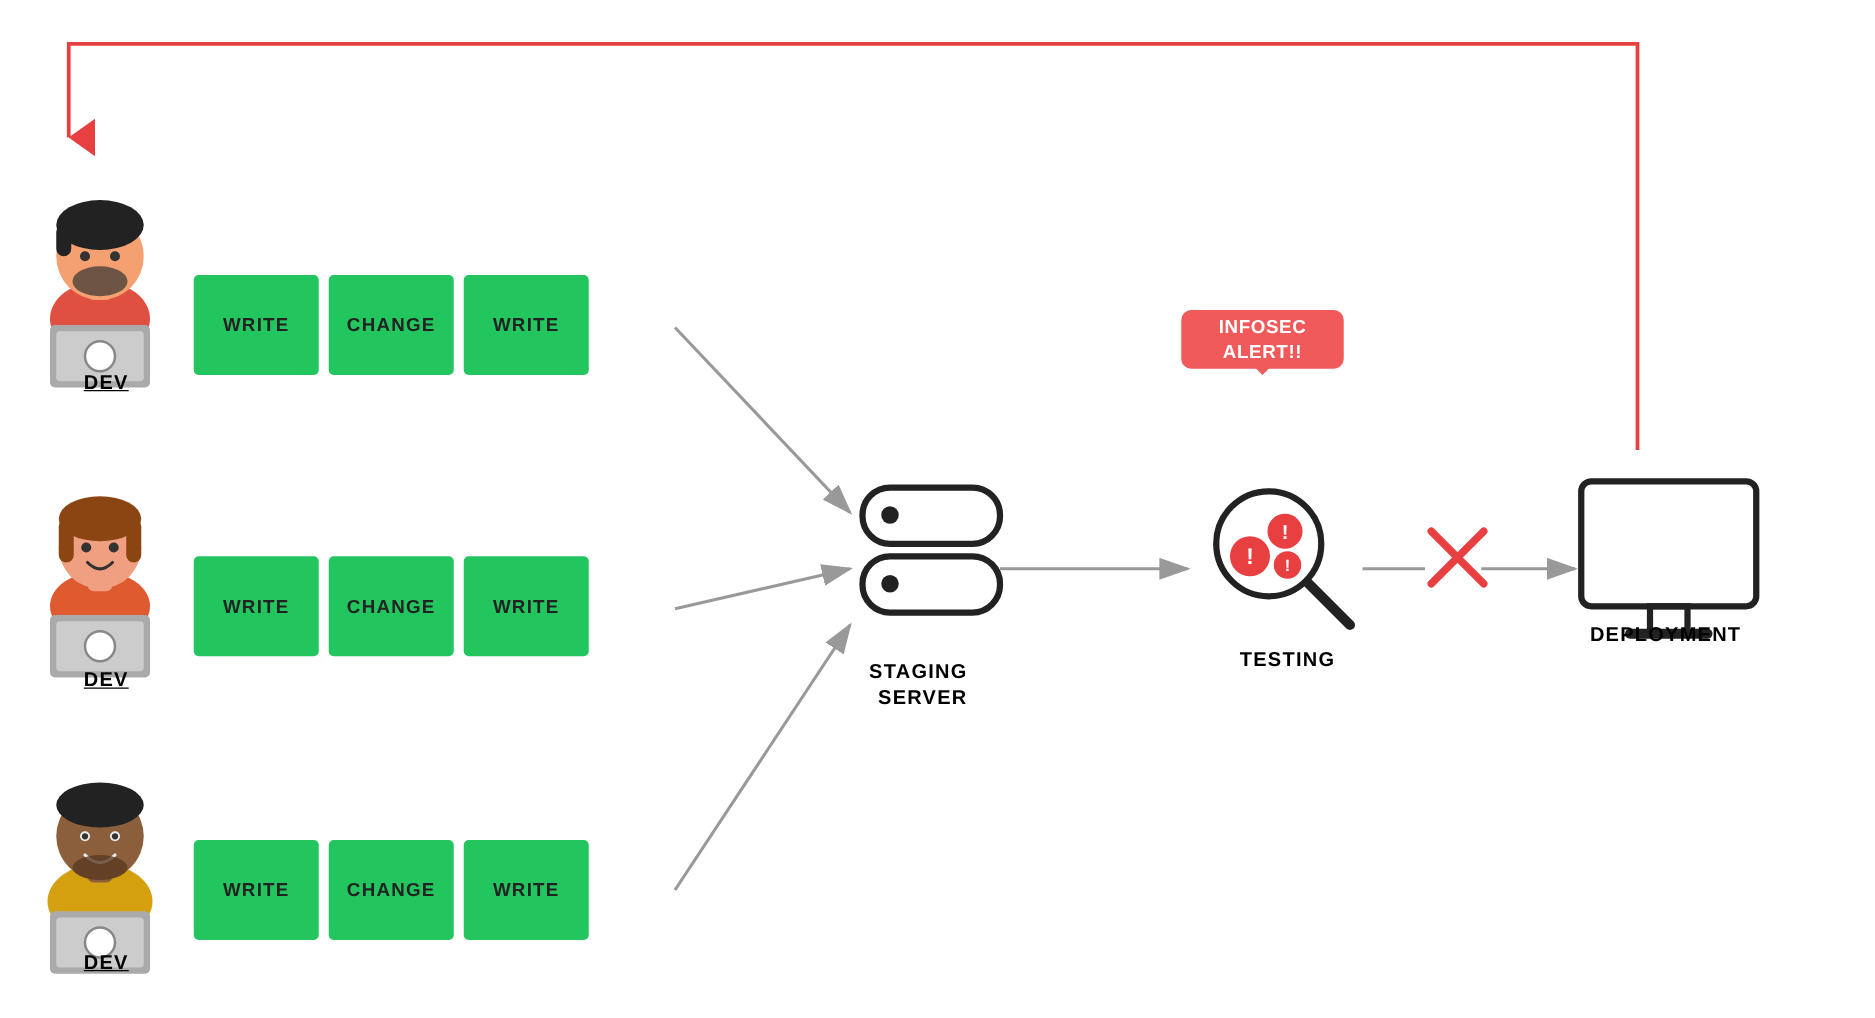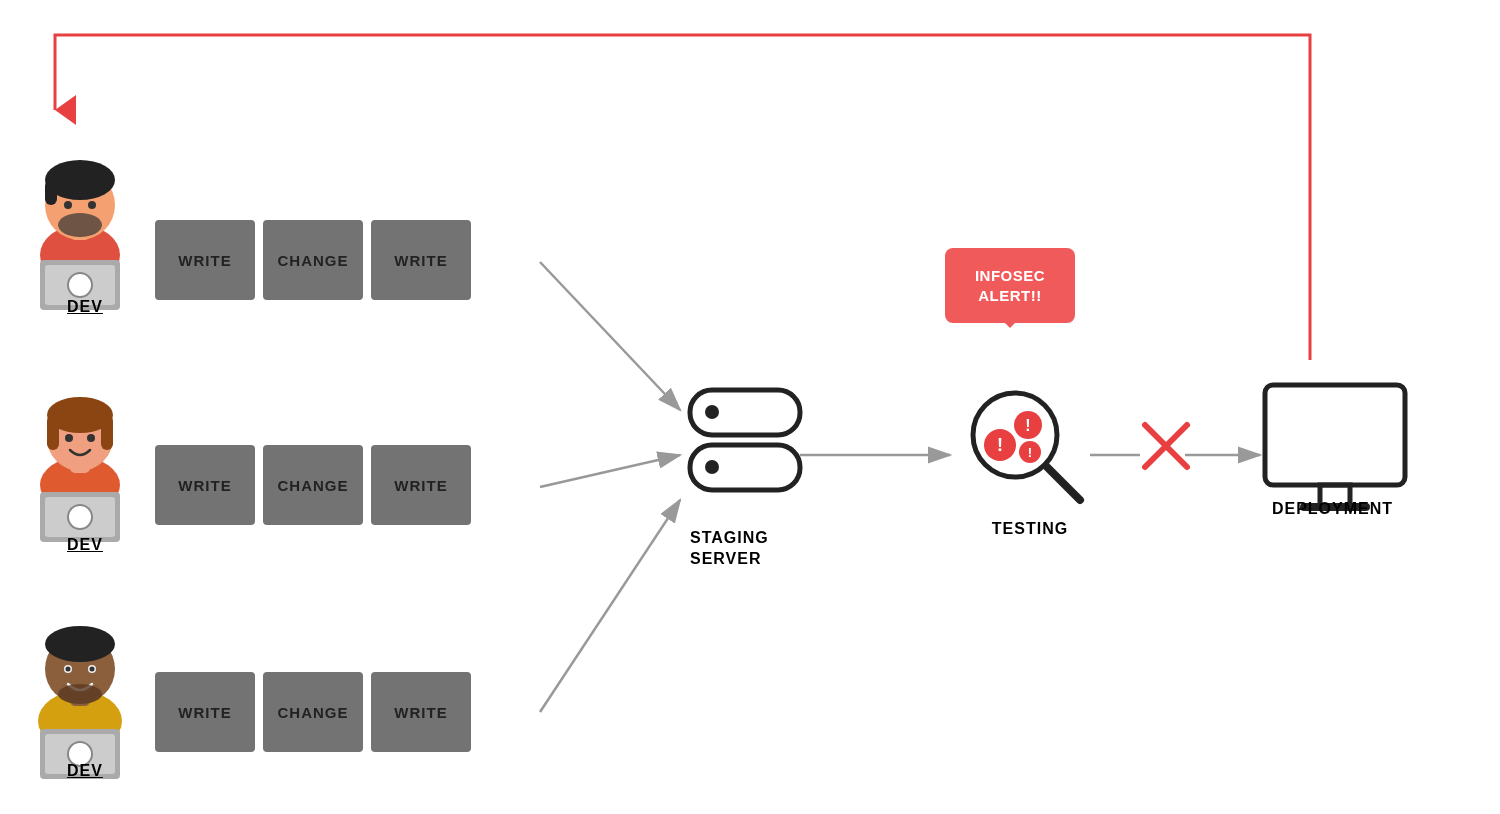--- a/index.html
+++ b/index.html
@@ -30,21 +30,21 @@
     .action-row {
       position: absolute;
       display: flex;
       flex-direction: row;
       gap: 8px;
     }
 
     .action-box {
       width: 100px;
       height: 80px;
-      background: #737373;
+      background: #22c55e;
       border-radius: 4px;
       display: flex;
       align-items: center;
       justify-content: center;
       font-size: 15px;
       font-weight: 900;
       letter-spacing: 1px;
       color: #222;
     }
 
@@ -68,21 +68,21 @@
     }
 
     
     .infosec-bubble {
       position: absolute;
       background: #f05a5a;
       color: white;
       font-size: 15px;
       font-weight: 900;
       letter-spacing: 0.5px;
-      padding: 18px 14px;
+      padding: 4px 14px;
       border-radius: 8px;
       text-align: center;
       line-height: 1.3;
     }
     .infosec-bubble::after {
       content: '';
       position: absolute;
       bottom: -12px;
       left: 50%;
       transform: translateX(-50%);
@@ -243,21 +243,21 @@
     <div class="action-box">CHANGE</div>
     <div class="action-box">WRITE</div>
   </div>
 
   <div class="action-row" style="left: 155px; top: 672px;">
     <div class="action-box">WRITE</div>
     <div class="action-box">CHANGE</div>
     <div class="action-box">WRITE</div>
   </div>
 
-  <div class="node-label" style="position:absolute; left:690px; top:520px; width:110px; text-align:left; white-space:pre-line; line-height:1.3;">STAGING
+  <div class="node-label" style="position:absolute; left:664px; top:520px; width:110px; text-align:right; white-space:pre-line; line-height:1.3;">STAGING
 SERVER</div>
 
   <div class="node-label" style="position:absolute; left:975px; top:512px; width:110px; ">TESTING</div>
 
   <div class="node-label" style="position:absolute; left:1255px; top:492px; width:155px; text-align:center;">DEPLOYMENT</div>
 
   <div class="infosec-bubble" style="position:absolute; left:945px; top:248px; width:130px;">
     <span style="white-space:pre-line;">INFOSEC
 ALERT!!</span>
   </div>

